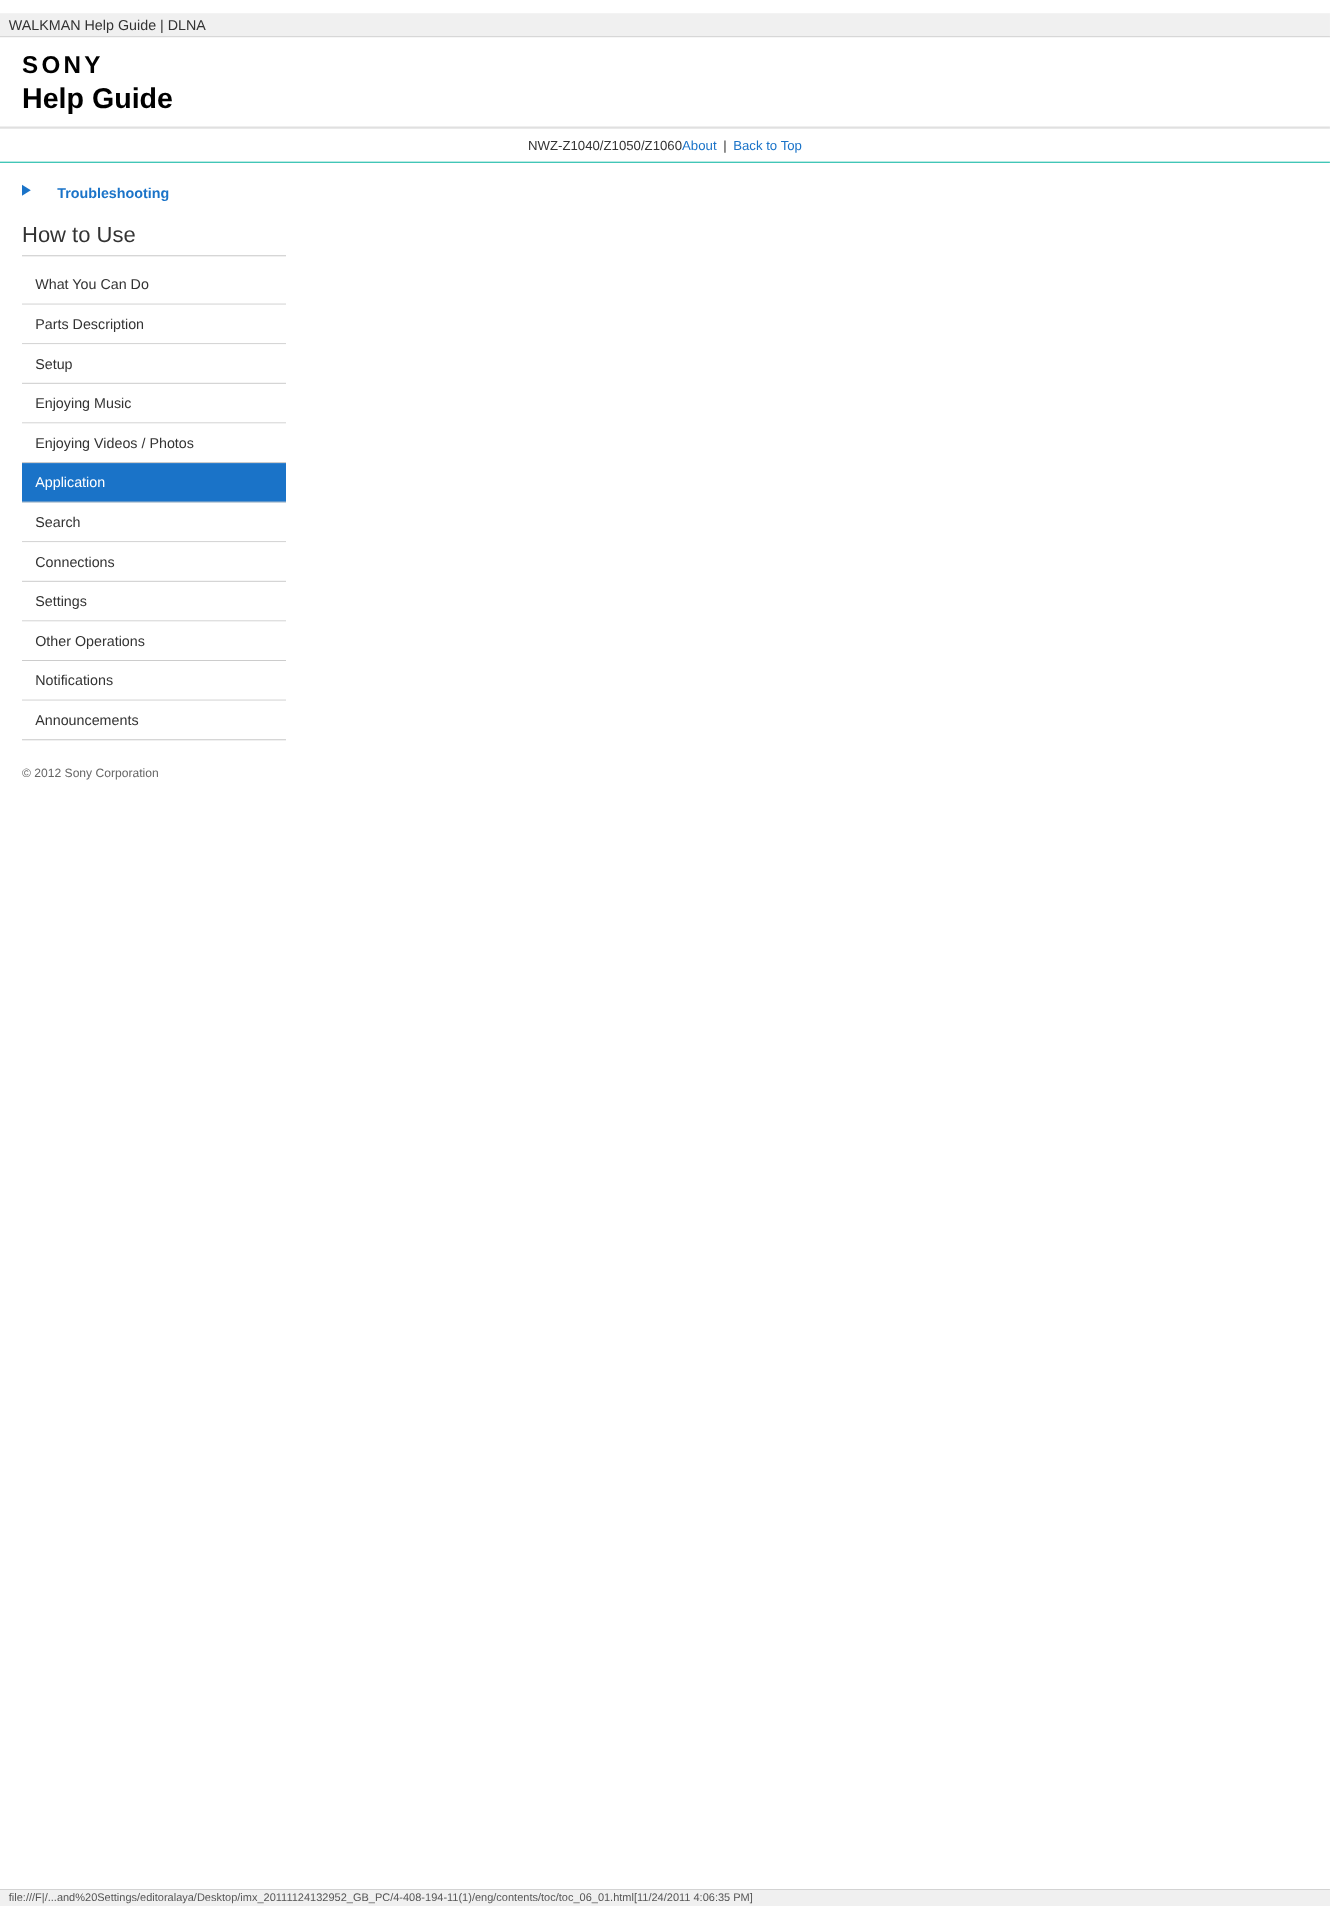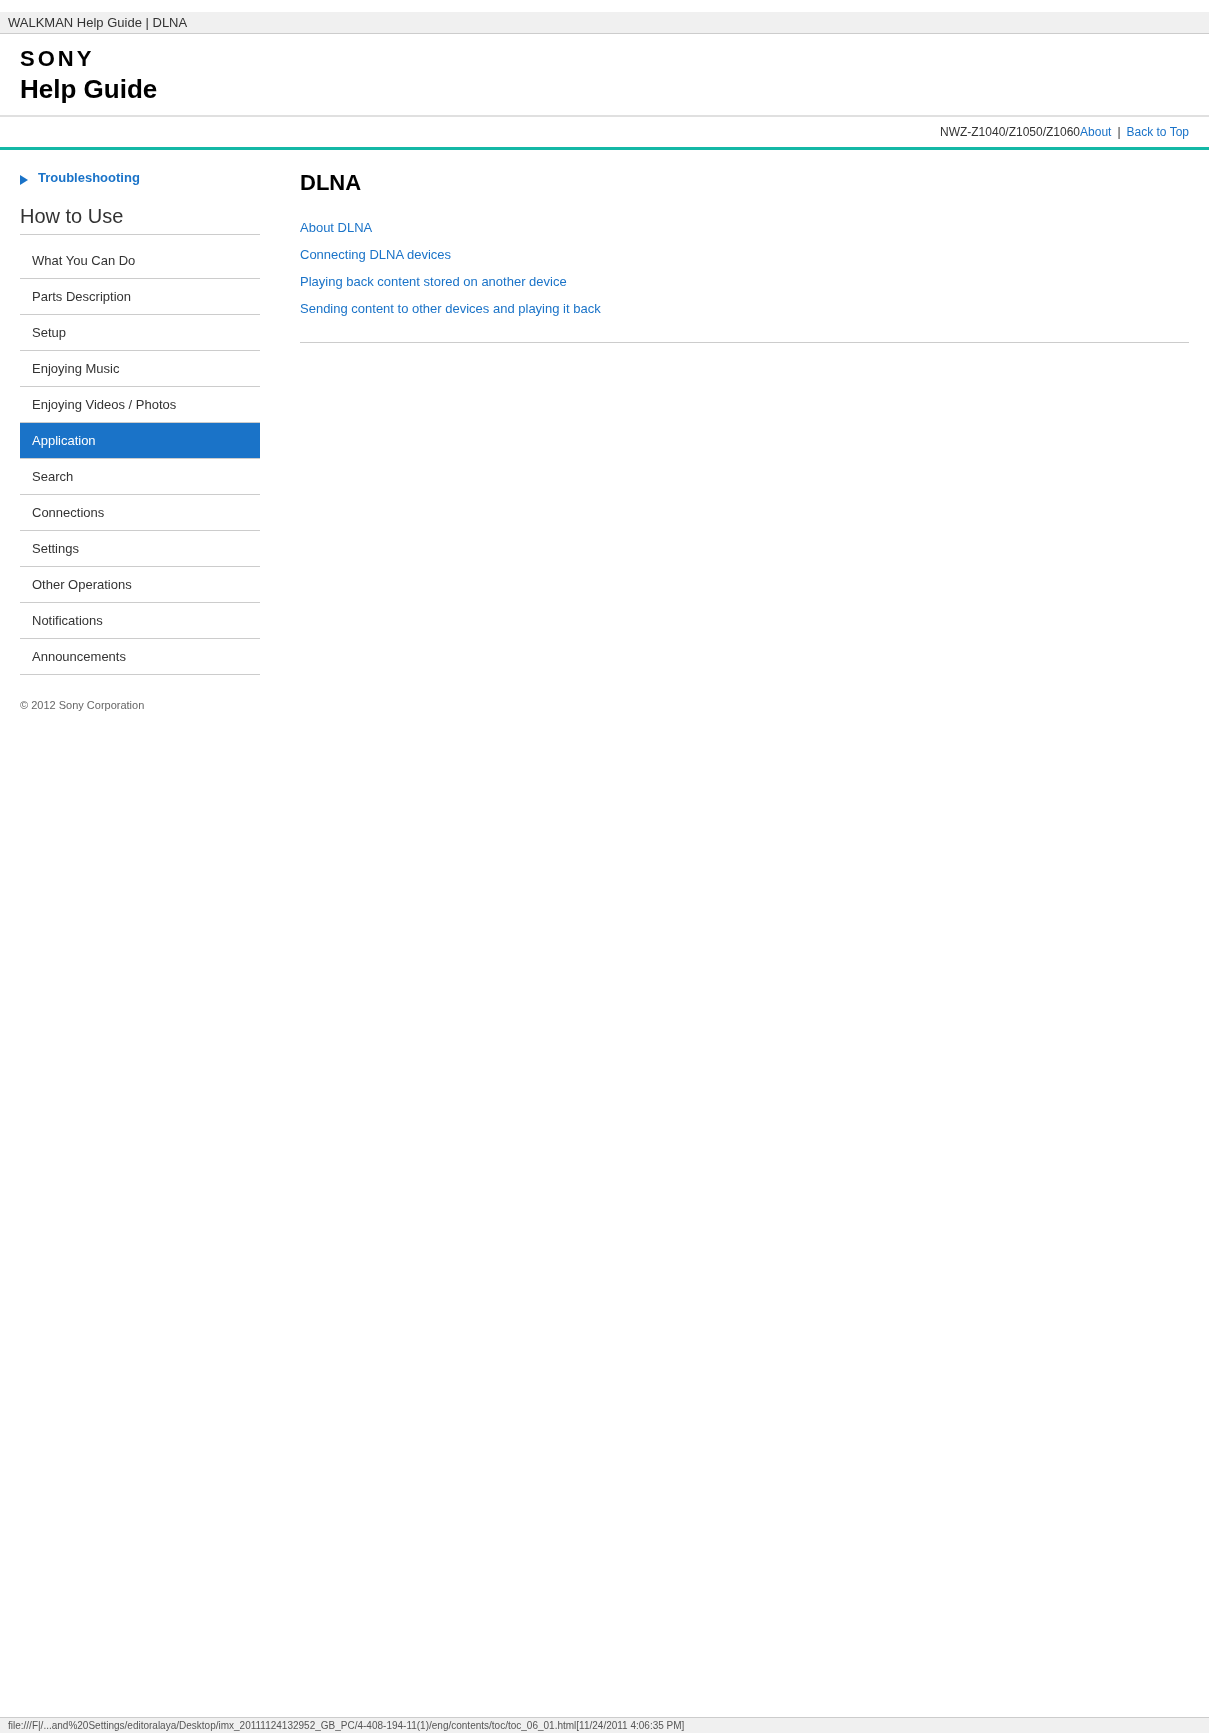--- a/index.html
+++ b/index.html
@@ -73,23 +73,23 @@
     }
     .search-icon-svg {
       width: 18px;
       height: 18px;
     }
 
     
     .sub-header {
       padding: 8px 20px;
       display: flex;
-      justify-content: flex-end;
-      align-items: center;
-      border-bottom: 3px solid #14b8a6;
+      justify-content: center;
+      align-items: center;
+      border-bottom: 1px solid #14b8a6;
       font-size: 12px;
     }
     .model-number { color: #333; }
     .nav-links { display: flex; gap: 6px; align-items: center; }
     .nav-link {
       color: #1a73c8;
       text-decoration: none;
       cursor: pointer;
     }
     .nav-separator { color: #333; }
@@ -103,22 +103,22 @@
 
     
     .sidebar {
       width: 260px;
       flex-shrink: 0;
       padding-right: 20px;
     }
 
     .troubleshooting-link {
       display: flex;
-      align-items: flex-end;
-      gap: 10px;
+      align-items: flex-start;
+      gap: 24px;
       color: #1a73c8;
       font-size: 13px;
       font-weight: bold;
       cursor: pointer;
       text-decoration: none;
       margin-bottom: 20px;
     }
     .chevron-icon {
       width: 0;
       height: 0;
@@ -253,38 +253,18 @@
       <a class="sidebar-item" href="#">Connections</a>
       <a class="sidebar-item" href="#">Settings</a>
       <a class="sidebar-item" href="#">Other Operations</a>
       <a class="sidebar-item" href="#">Notifications</a>
       <a class="sidebar-item" href="#">Announcements</a>
     </nav>
 
     <div class="copyright">© 2012 Sony Corporation</div>
   </div>
 
-  <div class="content-area">
-    <h1 class="page-title">DLNA</h1>
-
-    <ul class="content-links">
-      <li class="content-link-item">
-        <a class="content-link" href="#">About DLNA</a>
-      </li>
-      <li class="content-link-item">
-        <a class="content-link" href="#">Connecting DLNA devices</a>
-      </li>
-      <li class="content-link-item">
-        <a class="content-link" href="#">Playing back content stored on another device</a>
-      </li>
-      <li class="content-link-item">
-        <a class="content-link" href="#">Sending content to other devices and playing it back</a>
-      </li>
-    </ul>
-
-    <hr class="content-divider">
-  </div>
 
 </div>
 
 <div class="status-bar">
   <span>file:///F|/...and%20Settings/editoralaya/Desktop/imx_20111124132952_GB_PC/4-408-194-11(1)/eng/contents/toc/toc_06_01.html[11/24/2011 4:06:35 PM]</span>
 </div>
 
 </body></html>

